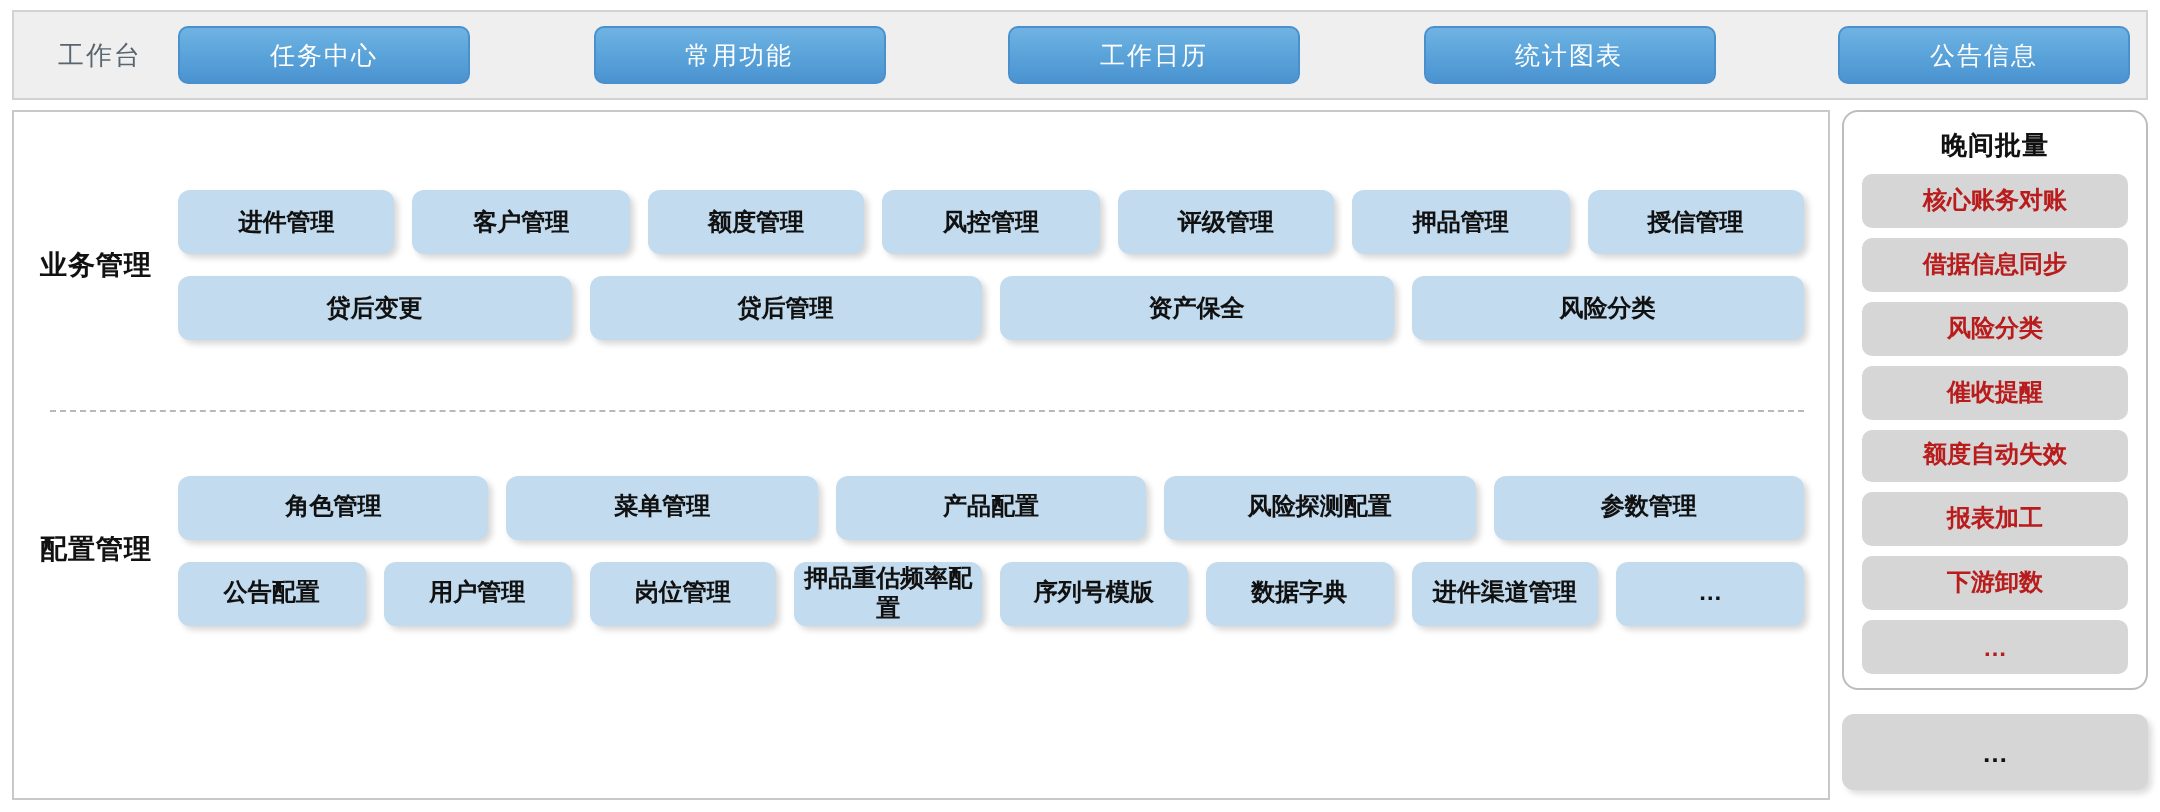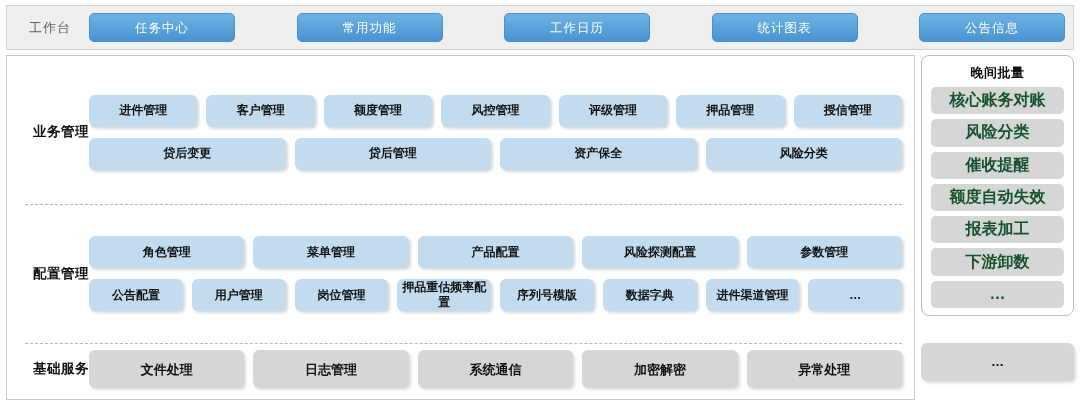--- a/index.html
+++ b/index.html
@@ -98,21 +98,21 @@
     top: 0;
     border-top: 1px dashed #b8b8b8;
   }
   .sec-business { height: 145px; }
   .sec-config   { height: 140px; }
   .sec-basic    { height: 52px; }
 
   .sec-label {
     flex: 0 0 82px;
     width: 82px;
-    text-align: right;
+    text-align: center;
     font-size: 13.5px;
     font-weight: bold;
     color: #111111;
     letter-spacing: 0.5px;
   }
   .sec-rows {
     flex: 1 1 auto;
     display: flex;
     flex-direction: column;
     justify-content: center;
@@ -153,21 +153,21 @@
 
   
   .rightcol {
     flex: 1 1 auto;
     display: flex;
     flex-direction: column;
     margin-left: 6px;
   }
   .batchpanel {
     flex: 0 0 auto;
-    height: 261px;
+    height: 290px;
     box-sizing: border-box;
     border: 1px solid #bdbdbd;
     border-radius: 8px;
     background: #ffffff;
     padding: 6px 9px 7px 9px;
     display: flex;
     flex-direction: column;
   }
   .batch-title {
     text-align: center;
@@ -182,23 +182,23 @@
     display: flex;
     flex-direction: column;
     gap: 5px;
   }
   .batch-item {
     flex: 1 1 0;
     min-height: 0;
     display: flex;
     align-items: center;
     justify-content: center;
-    font-size: 16px;
-    font-weight: bold;
-    color: #14532d;
+    font-size: 12px;
+    font-weight: bold;
+    color: #b91c1c;
     background: #d6d6d6;
     border-radius: 5px;
     cursor: pointer;
   }
   .basic-extra-wrap {
     flex: 1 1 auto;
     display: flex;
     align-items: center;
     padding-top: 7px;
   }
@@ -274,41 +274,30 @@
             <div class="cell blue">岗位管理</div>
             <div class="cell blue">押品重估频率配置</div>
             <div class="cell blue">序列号模版</div>
             <div class="cell blue">数据字典</div>
             <div class="cell blue">进件渠道管理</div>
             <div class="cell blue">…</div>
           </div>
         </div>
       </div>
 
-      <div class="section sec-basic">
-        <div class="sec-label">基础服务</div>
-        <div class="sec-rows">
-          <div class="grid-row">
-            <div class="cell gray">文件处理</div>
-            <div class="cell gray">日志管理</div>
-            <div class="cell gray">系统通信</div>
-            <div class="cell gray">加密解密</div>
-            <div class="cell gray">异常处理</div>
-          </div>
-        </div>
-      </div>
 
     </div>
 
     <div class="rightcol">
 
       <div class="batchpanel">
         <div class="batch-title">晚间批量</div>
         <div class="batch-list">
           <div class="batch-item">核心账务对账</div>
+          <div class="batch-item">借据信息同步</div>
           <div class="batch-item">风险分类</div>
           <div class="batch-item">催收提醒</div>
           <div class="batch-item">额度自动失效</div>
           <div class="batch-item">报表加工</div>
           <div class="batch-item">下游卸数</div>
           <div class="batch-item">…</div>
         </div>
       </div>
 
       <div class="basic-extra-wrap">

